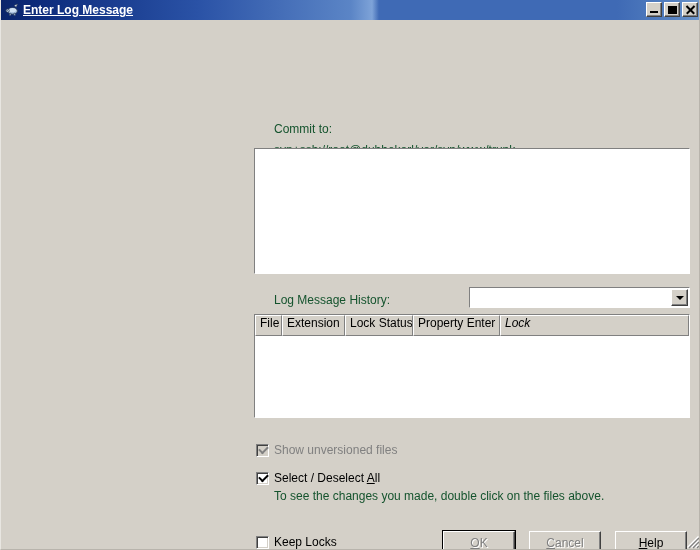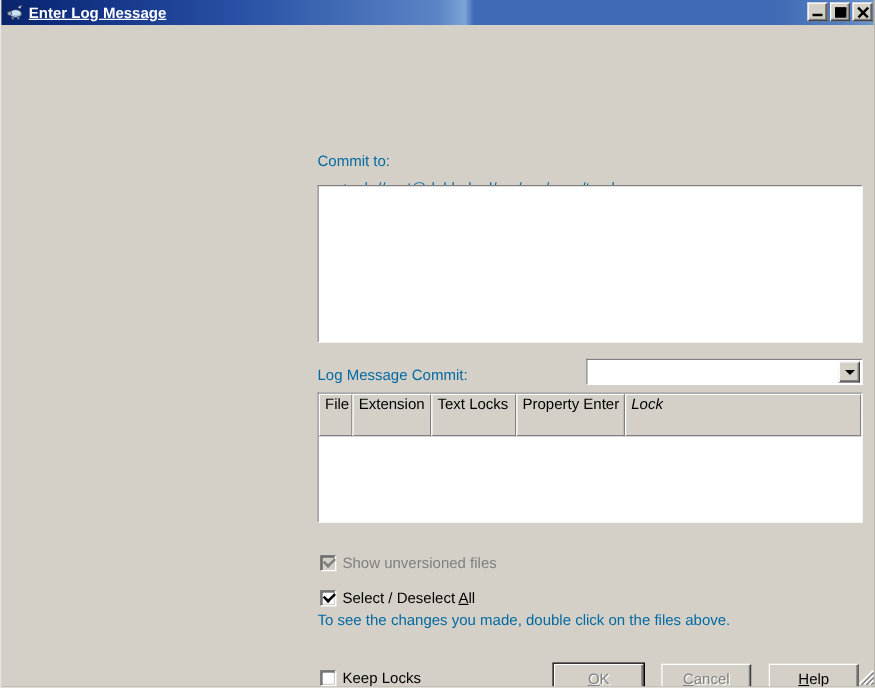--- a/index.html
+++ b/index.html
@@ -101,23 +101,24 @@
     position: absolute;
     left: 0; top: 20px;
     width: 700px;
     height: 530px;
     background: #d4d0c8;
   }
 
   .lbl {
     position: absolute;
     font-size: 12px;
-    color: #0369a1;
+    color: #14532d;
     font-family: "Liberation Sans", sans-serif;
     white-space: nowrap;
+    margin-left: 20px;
   }
 
   
   .sunken {
     position: absolute;
     background: #ffffff;
     border-top: 1px solid #808080;
     border-left: 1px solid #808080;
     border-right: 1px solid #ffffff;
     border-bottom: 1px solid #ffffff;
@@ -193,21 +194,21 @@
     overflow: hidden;
   }
   #filelist-header {
     display: flex;
     height: 18px;
     background: #d4d0c8;
     border-bottom: 1px solid #808080;
     box-sizing: border-box;
   }
   .col-head {
-    height: 34px;
+    height: 21px;
     background: #d4d0c8;
     border-top: 1px solid #ffffff;
     border-left: 1px solid #ffffff;
     border-right: 1px solid #808080;
     border-bottom: 1px solid #808080;
     box-sizing: border-box;
     font-size: 12px;
     color: #000;
     padding-left: 4px;
     line-height: 15px;
@@ -327,32 +328,32 @@
   <div id="client">
 
     <div class="lbl" style="left:253px; top:102px;">Commit to:</div>
 
     <div class="lbl" style="left:253px; top:123px;">svn+ssh://root@dubbekarl/var/svn/www/trunk</div>
 
     <div class="sunken" id="logmsg-box">
       <textarea id="logmsg-text" spellcheck="false" placeholder="" style=""></textarea>
     </div>
 
-    <div class="lbl" id="history-label">Log Message Commit:</div>
+    <div class="lbl" id="history-label">Log Message History:</div>
 
     <div id="history-combo">
       <div id="history-combo-value"></div>
       <div id="history-combo-arrow"></div>
     </div>
 
     <div id="filelist">
       <div id="filelist-header">
         <div class="col-head" style="width:27px">File</div>
         <div class="col-head" style="width:63px">Extension</div>
-        <div class="col-head" style="width:68px">Text Locks</div>
+        <div class="col-head" style="width:68px">Lock Status</div>
         <div class="col-head" style="width:87px">Property Enter</div>
         <div class="col-head last">Lock</div>
       </div>
       <div id="filelist-body"></div>
     </div>
 
     <div class="cbrow" id="show-unversioned">
       <span class="cbox dis">
         <span class="tick"></span>
       </span>

